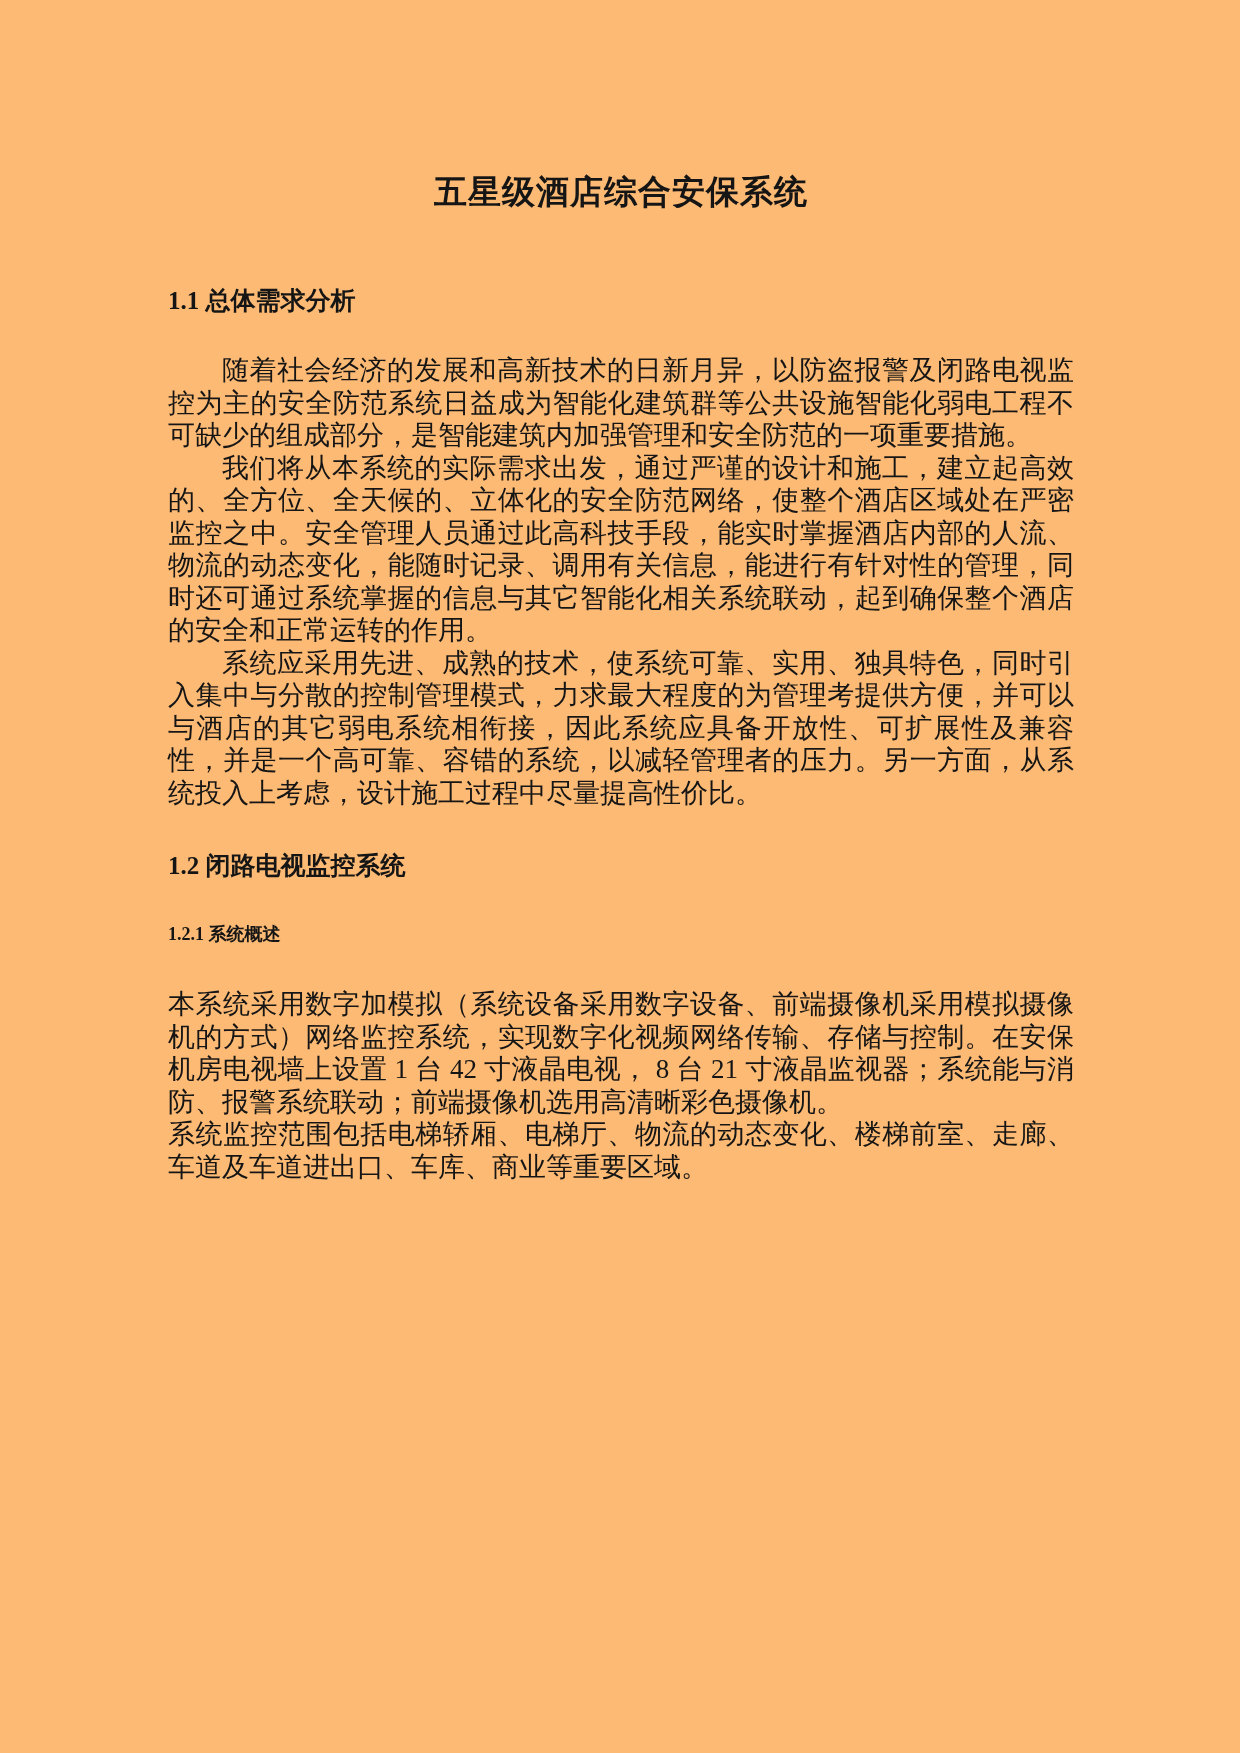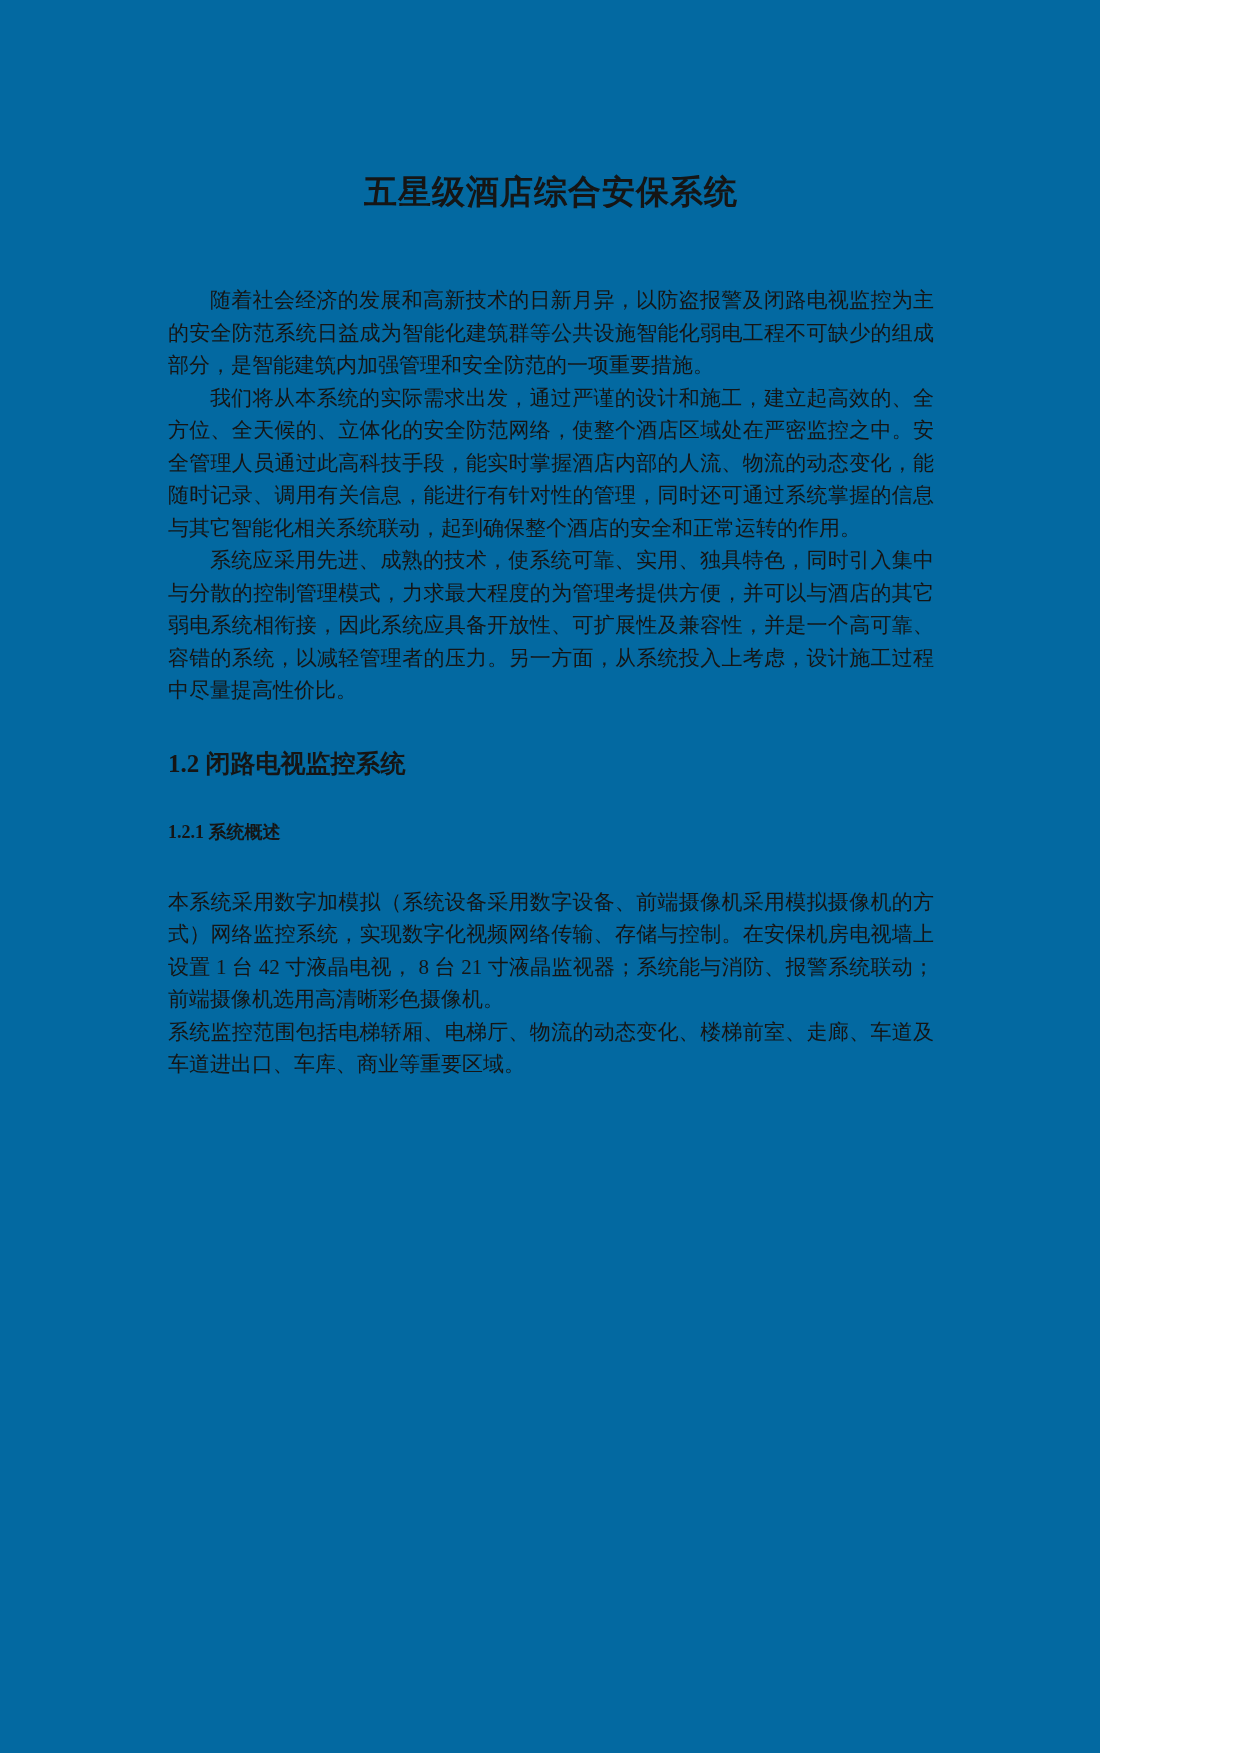--- a/index.html
+++ b/index.html
@@ -2,23 +2,23 @@
 <html lang="zh"><head>
 <meta charset="utf-8">
 <style>
   html, body {
     margin: 0;
     padding: 0;
     background: #ffffff;
   }
   .page {
     position: relative;
-    width: 1100px;
+    width: 1240px;
     height: 1753px;
-    background: #0369a1;
+    background: #fdba74;
     box-sizing: border-box;
     padding: 168px 166px 0 168px;
     font-family: "Liberation Serif", "DejaVu Serif", serif;
     color: #151515;
     overflow: hidden;
   }
   .doc-title {
     font-size: 33px;
     font-weight: 700;
     text-align: center;
@@ -35,36 +35,37 @@
   .h-level1.spaced-top {
     margin-top: 40px;
   }
   .h-level2 {
     font-size: 18px;
     font-weight: 700;
     line-height: 31px;
     margin: 0 0 38px 0;
   }
   .body-par {
-    font-size: 21px;
+    font-size: 27px;
     line-height: 32.5px;
     margin: 0;
     text-align: justify;
   }
   .body-par.indent {
     text-indent: 2em;
   }
 </style>
 </head>
 <body>
 
 <div class="page">
 
   <h1 class="doc-title">五星级酒店综合安保系统</h1>
 
+  <h2 class="h-level1">1.1 总体需求分析</h2>
 
   <p class="body-par indent">随着社会经济的发展和高新技术的日新月异，以防盗报警及闭路电视监控为主的安全防范系统日益成为智能化建筑群等公共设施智能化弱电工程不可缺少的组成部分，是智能建筑内加强管理和安全防范的一项重要措施。</p>
 
   <p class="body-par indent">我们将从本系统的实际需求出发，通过严谨的设计和施工，建立起高效的、全方位、全天候的、立体化的安全防范网络，使整个酒店区域处在严密监控之中。安全管理人员通过此高科技手段，能实时掌握酒店内部的人流、物流的动态变化，能随时记录、调用有关信息，能进行有针对性的管理，同时还可通过系统掌握的信息与其它智能化相关系统联动，起到确保整个酒店的安全和正常运转的作用。</p>
 
   <p class="body-par indent">系统应采用先进、成熟的技术，使系统可靠、实用、独具特色，同时引入集中与分散的控制管理模式，力求最大程度的为管理考提供方便，并可以与酒店的其它弱电系统相衔接，因此系统应具备开放性、可扩展性及兼容性，并是一个高可靠、容错的系统，以减轻管理者的压力。另一方面，从系统投入上考虑，设计施工过程中尽量提高性价比。</p>
 
 
 
   <h2 class="h-level1 spaced-top">1.2 闭路电视监控系统</h2>

